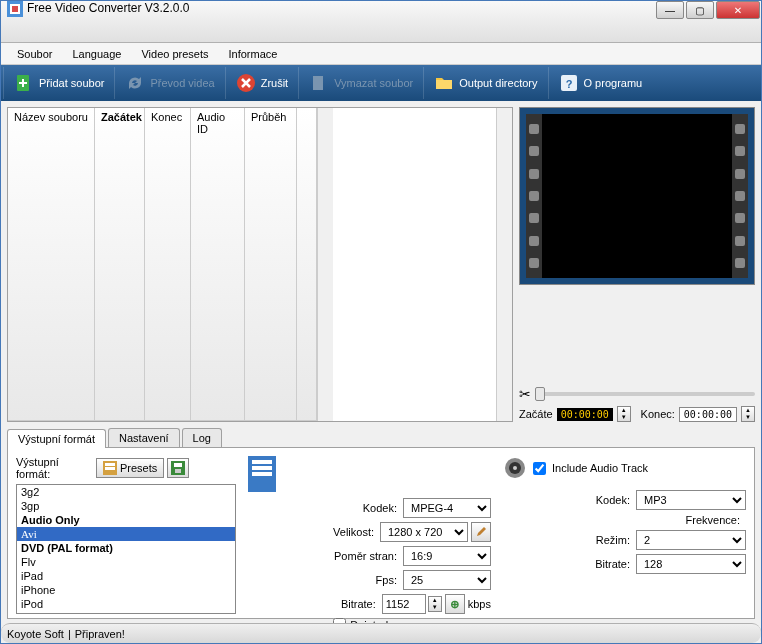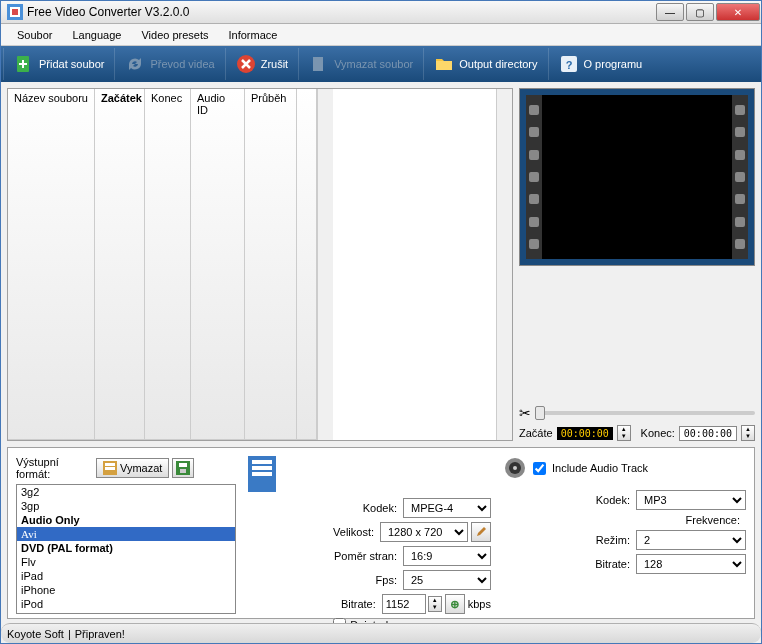--- a/index.html
+++ b/index.html
@@ -1,20 +1,20 @@
 <!DOCTYPE html>
 <html><head>
 <meta charset="utf-8">
 <style>
 * { box-sizing: border-box; margin: 0; padding: 0; font-family: "Segoe UI", Tahoma, sans-serif; font-size: 11px; }
 body { background: #d4d0c8; width: 762px; height: 644px; overflow: hidden; }
 
 .window { width: 762px; height: 644px; border: 1px solid #4578b8; background: #f0f0f0; display: flex; flex-direction: column; }
 
-.titlebar { height: 23px; background: linear-gradient(#f8f8f8, #e0e0e0); display: flex; align-items: center; padding-left: 6px; border-bottom: 1px solid #b0b0b0; }
+.titlebar { height: 42px; background: linear-gradient(#f8f8f8, #e0e0e0); display: flex; align-items: flex-start; padding-left: 6px; border-bottom: 1px solid #b0b0b0; }
 .titlebar-icon { width: 16px; height: 16px; margin-right: 4px; }
 .titlebar-text { flex: 1; font-size: 12px; }
 .win-controls { display: flex; }
 .win-btn { width: 28px; height: 18px; margin: 0 1px; border: 1px solid #888; background: linear-gradient(#f8f8f8, #d0d0d0); border-radius: 2px; display: flex; align-items: center; justify-content: center; font-size: 10px; cursor: pointer; }
 .win-btn.close { background: linear-gradient(#e77, #c33); color: #fff; width: 44px; }
 
 .menubar { height: 22px; background: #f5f5f5; border-bottom: 1px solid #ccc; display: flex; align-items: center; padding: 0 6px; }
 .menu-item { padding: 2px 10px; cursor: pointer; }
 
 .toolbar { height: 36px; background: linear-gradient(#3a6ea5, #1a4a7a); display: flex; align-items: center; padding: 0 2px; }
@@ -212,32 +212,37 @@
         <span class="time-box" style="background:#fff;color:#000;border:1px solid #888;">00:00:00</span>
         <div class="spinner">
             <div>▲</div>
             <div>▼</div>
           </div>
       </div>
     </div>
   </div>
 
   <div class="tabs-area">
+    <div class="tab-strip">
+      <div class="tab active">Výstupní formát</div>
+      <div class="tab">Nastavení</div>
+      <div class="tab">Log</div>
+    </div>
     <div class="tab-body">
 
       <div class="col1">
         <div class="label-row">
           <span class="lbl">Výstupní formát:</span>
           <span class="presets-btn">
             <svg width="14" height="14" viewBox="0 0 14 14">
                 <rect width="14" height="14" fill="#d4a040"></rect>
                 <rect x="2" y="2" width="10" height="3" fill="#fff"></rect>
                 <rect x="2" y="6" width="10" height="3" fill="#fff"></rect>
               </svg>
-            <span>Vymazat</span>
+            <span>Presets</span>
           </span>
           <span class="save-btn">
             <svg width="14" height="14" viewBox="0 0 14 14">
                 <rect width="14" height="14" fill="#3a8a3a"></rect>
                 <rect x="3" y="2" width="8" height="4" fill="#fff"></rect>
                 <rect x="4" y="8" width="6" height="4" fill="#ccc"></rect>
               </svg>
           </span>
         </div>
         <div class="format-list" id="format-list">

